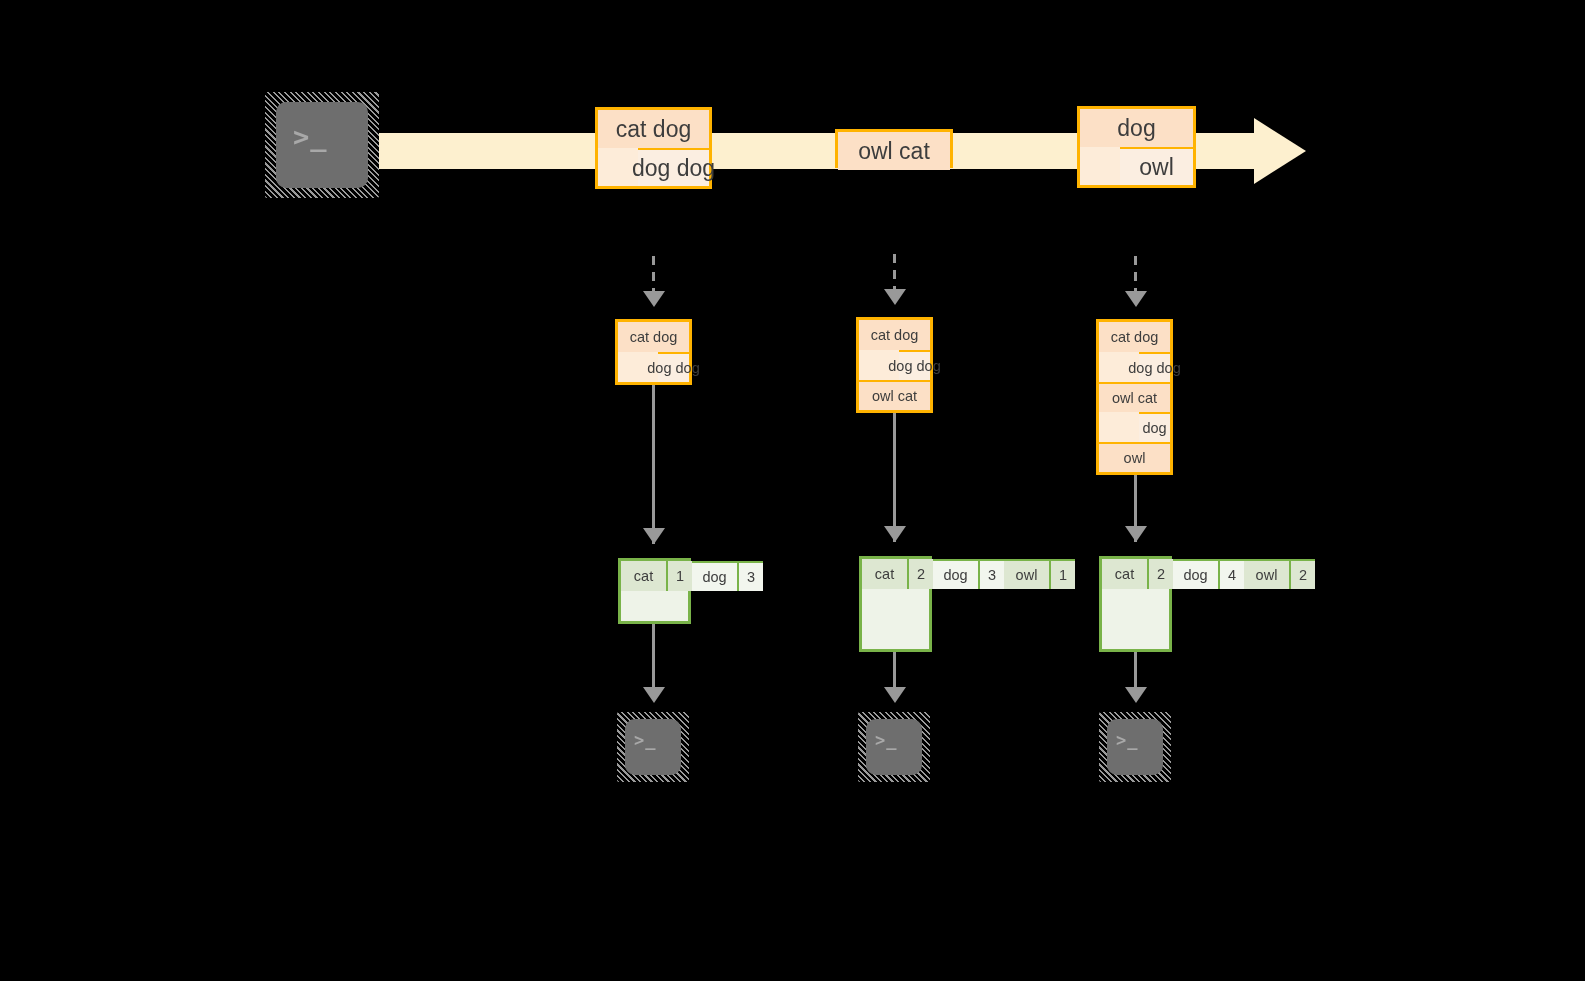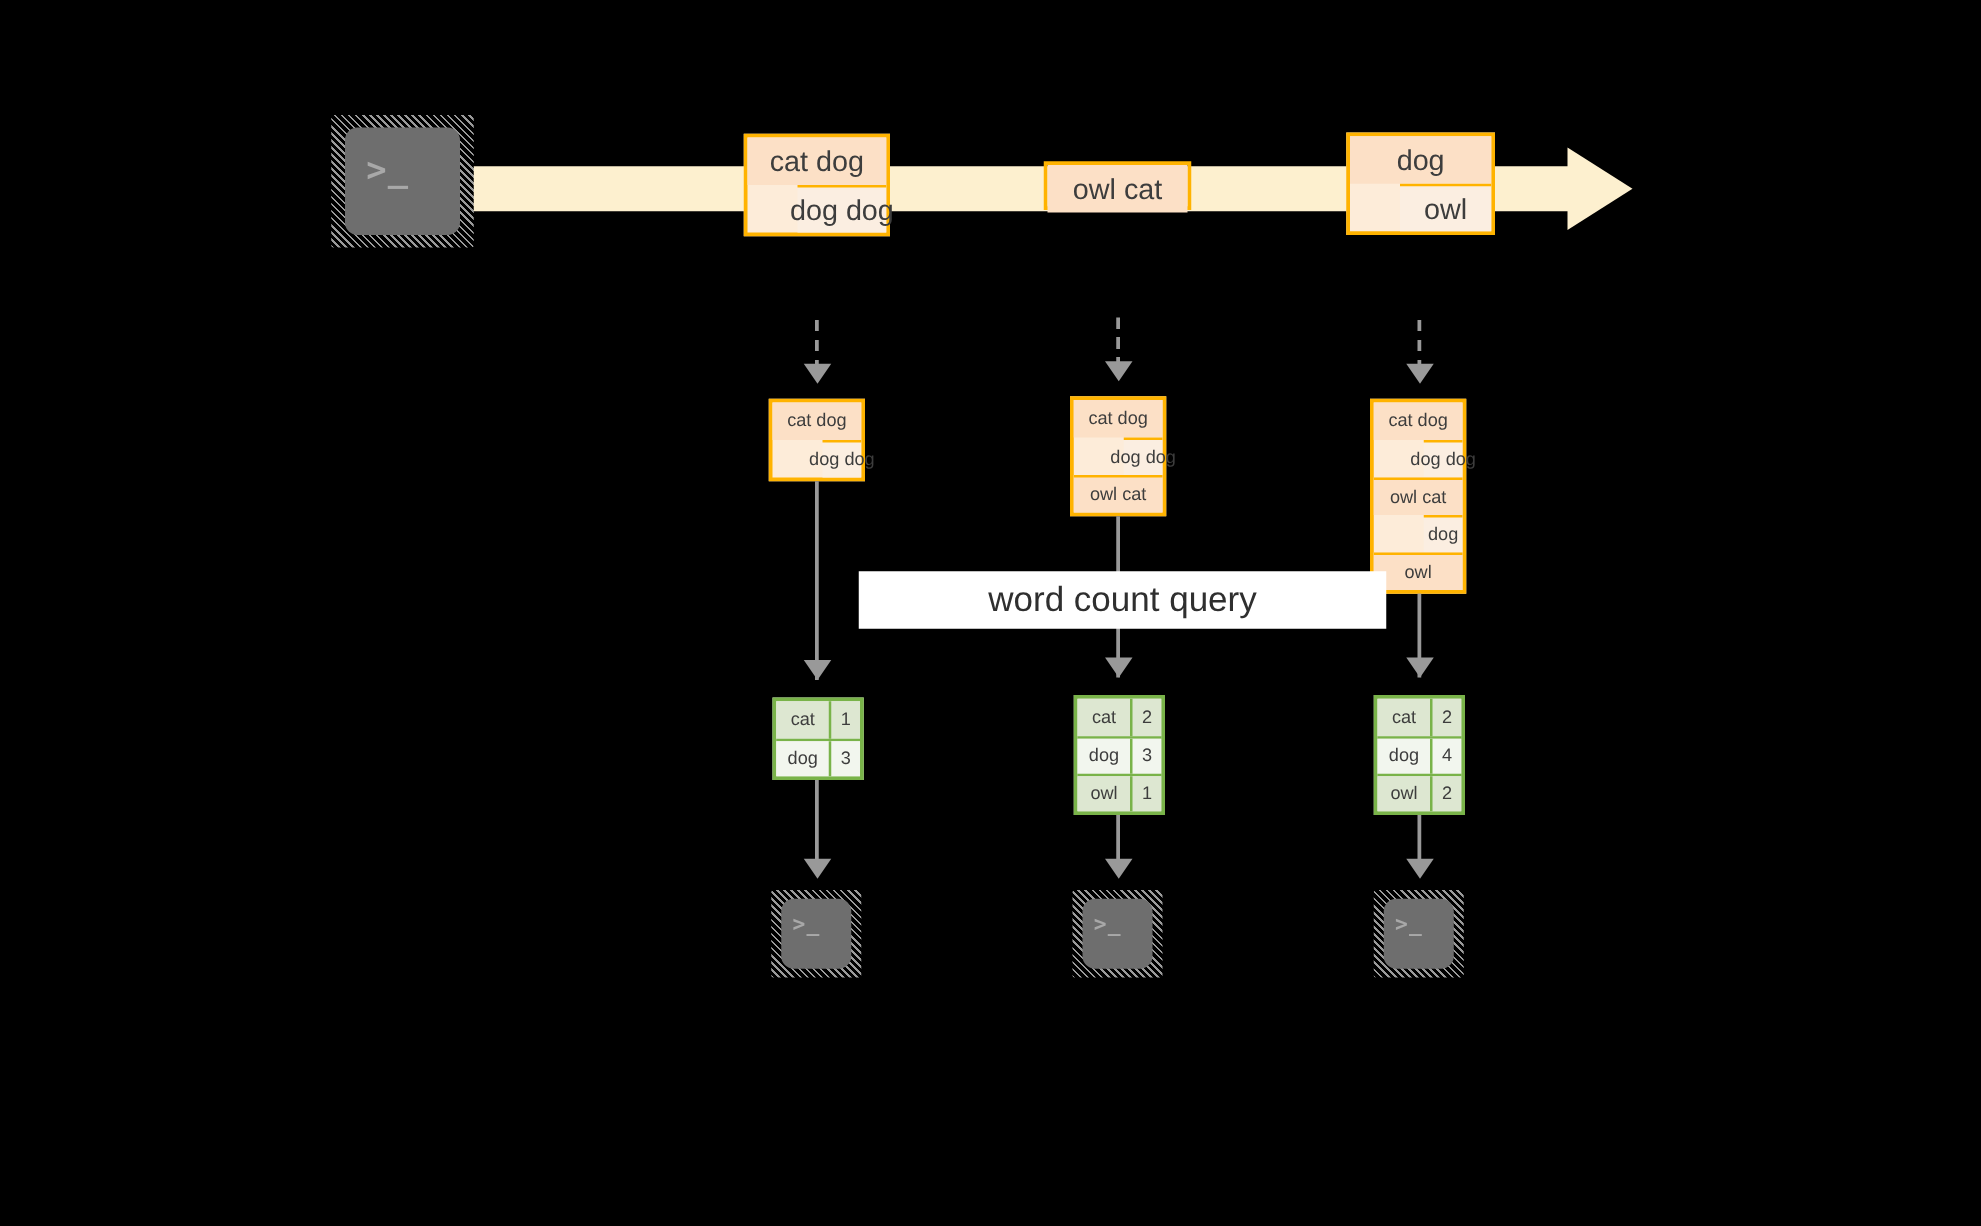--- a/index.html
+++ b/index.html
@@ -109,21 +109,20 @@
   .obox.stream.s2 { left: 856px; top: 317px; height: 96px; }
   .obox.stream.s3 { left: 1096px; top: 319px; height: 156px; }
 
   
   .gbox {
     position: absolute;
     box-sizing: border-box;
     border: 3px solid #79b349;
     background: #eef3e8;
     display: flex;
-    flex-direction: column;
   }
   .gbox .grow {
     display: flex;
     height: 30px;
     box-sizing: border-box;
   }
   .gbox .grow.sep { border-top: 2px solid #79b349;}
   .gbox .gword,
   .gbox .gcount {
     box-sizing: border-box;
@@ -307,15 +306,14 @@
 
   <div class="vline" style="left:1134px; top:652px; height:44px;"></div>
   <div class="vhead" style="left:1125px; top:687px;"></div>
 
   <div class="terminal small" style="left:1099px; top:712px;">
     <div class="hatch"></div>
     <div class="body"></div>
     <div class="prompt">&gt;_</div>
   </div>
 
-  <div class="querylabel">word count query</div>
 
 </div>
 
 </body></html>

